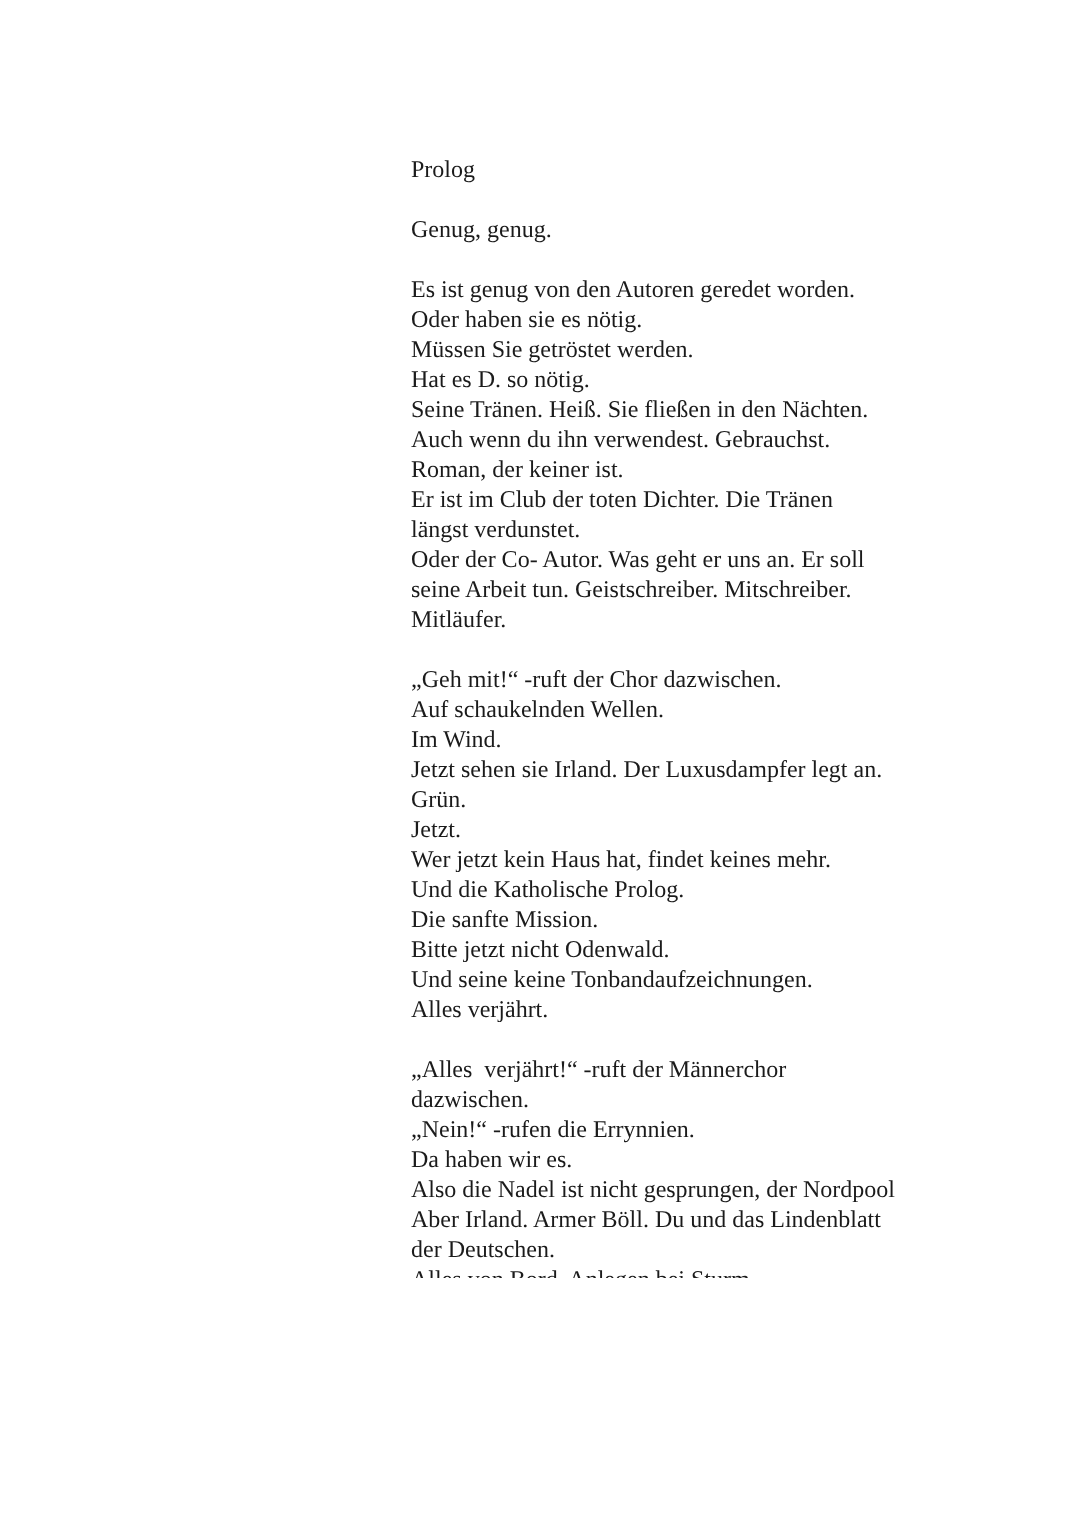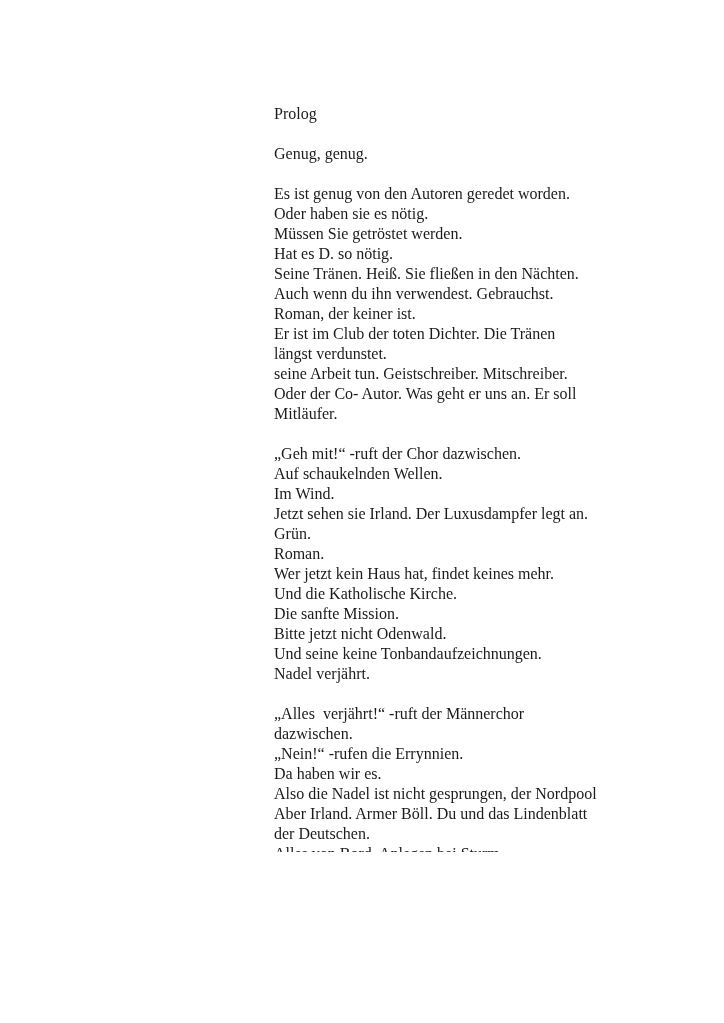--- a/index.html
+++ b/index.html
@@ -49,37 +49,37 @@
       <div class="paragraph">
         <div class="line">Es ist genug von den Autoren geredet worden.</div>
         <div class="line">Oder haben sie es nötig.</div>
         <div class="line">Müssen Sie getröstet werden.</div>
         <div class="line">Hat es D. so nötig.</div>
         <div class="line">Seine Tränen. Heiß. Sie fließen in den Nächten.</div>
         <div class="line">Auch wenn du ihn verwendest. Gebrauchst.</div>
         <div class="line">Roman, der keiner ist.</div>
         <div class="line">Er ist im Club der toten Dichter. Die Tränen</div>
         <div class="line">längst verdunstet.</div>
+        <div class="line">Oder der Co- Autor. Was geht er uns an. Er soll</div>
         <div class="line">seine Arbeit tun. Geistschreiber. Mitschreiber.</div>
-        <div class="line">Oder der Co- Autor. Was geht er uns an. Er soll</div>
         <div class="line">Mitläufer.</div>
       </div>
       <div class="paragraph">
         <div class="line">„Geh mit!“ -ruft der Chor dazwischen.</div>
         <div class="line">Auf schaukelnden Wellen.</div>
         <div class="line">Im Wind.</div>
         <div class="line">Jetzt sehen sie Irland. Der Luxusdampfer legt an.</div>
         <div class="line">Grün.</div>
-        <div class="line">Roman.</div>
+        <div class="line">Jetzt.</div>
         <div class="line">Wer jetzt kein Haus hat, findet keines mehr.</div>
-        <div class="line">Und die Katholische Kirche.</div>
+        <div class="line">Und die Katholische Prolog.</div>
         <div class="line">Die sanfte Mission.</div>
         <div class="line">Bitte jetzt nicht Odenwald.</div>
         <div class="line">Und seine keine Tonbandaufzeichnungen.</div>
-        <div class="line">Nadel verjährt.</div>
+        <div class="line">Alles verjährt.</div>
       </div>
       <div class="paragraph">
         <div class="line">„Alles  verjährt!“ -ruft der Männerchor</div>
         <div class="line">dazwischen.</div>
         <div class="line">„Nein!“ -rufen die Errynnien.</div>
         <div class="line">Da haben wir es.</div>
         <div class="line">Also die Nadel ist nicht gesprungen, der Nordpool</div>
         <div class="line">Aber Irland. Armer Böll. Du und das Lindenblatt</div>
         <div class="line">der Deutschen.</div>
         <div class="line">Alles von Bord. Anlegen bei Sturm.</div>

